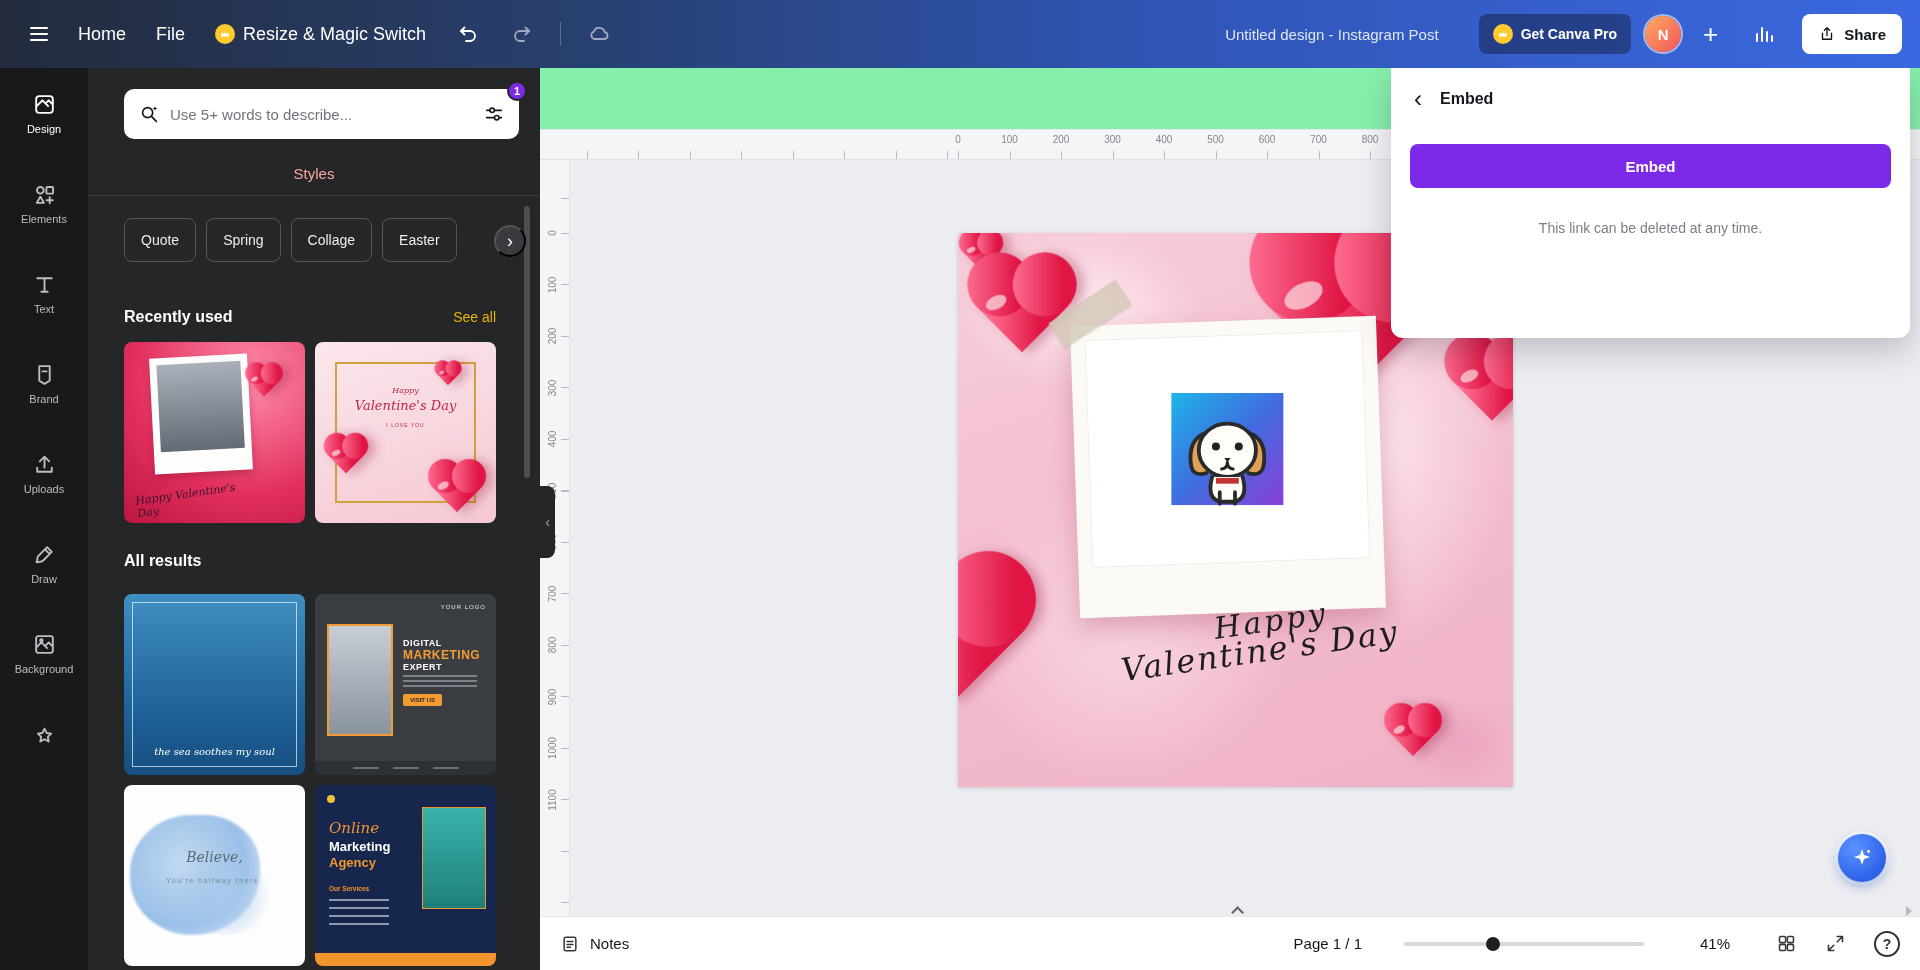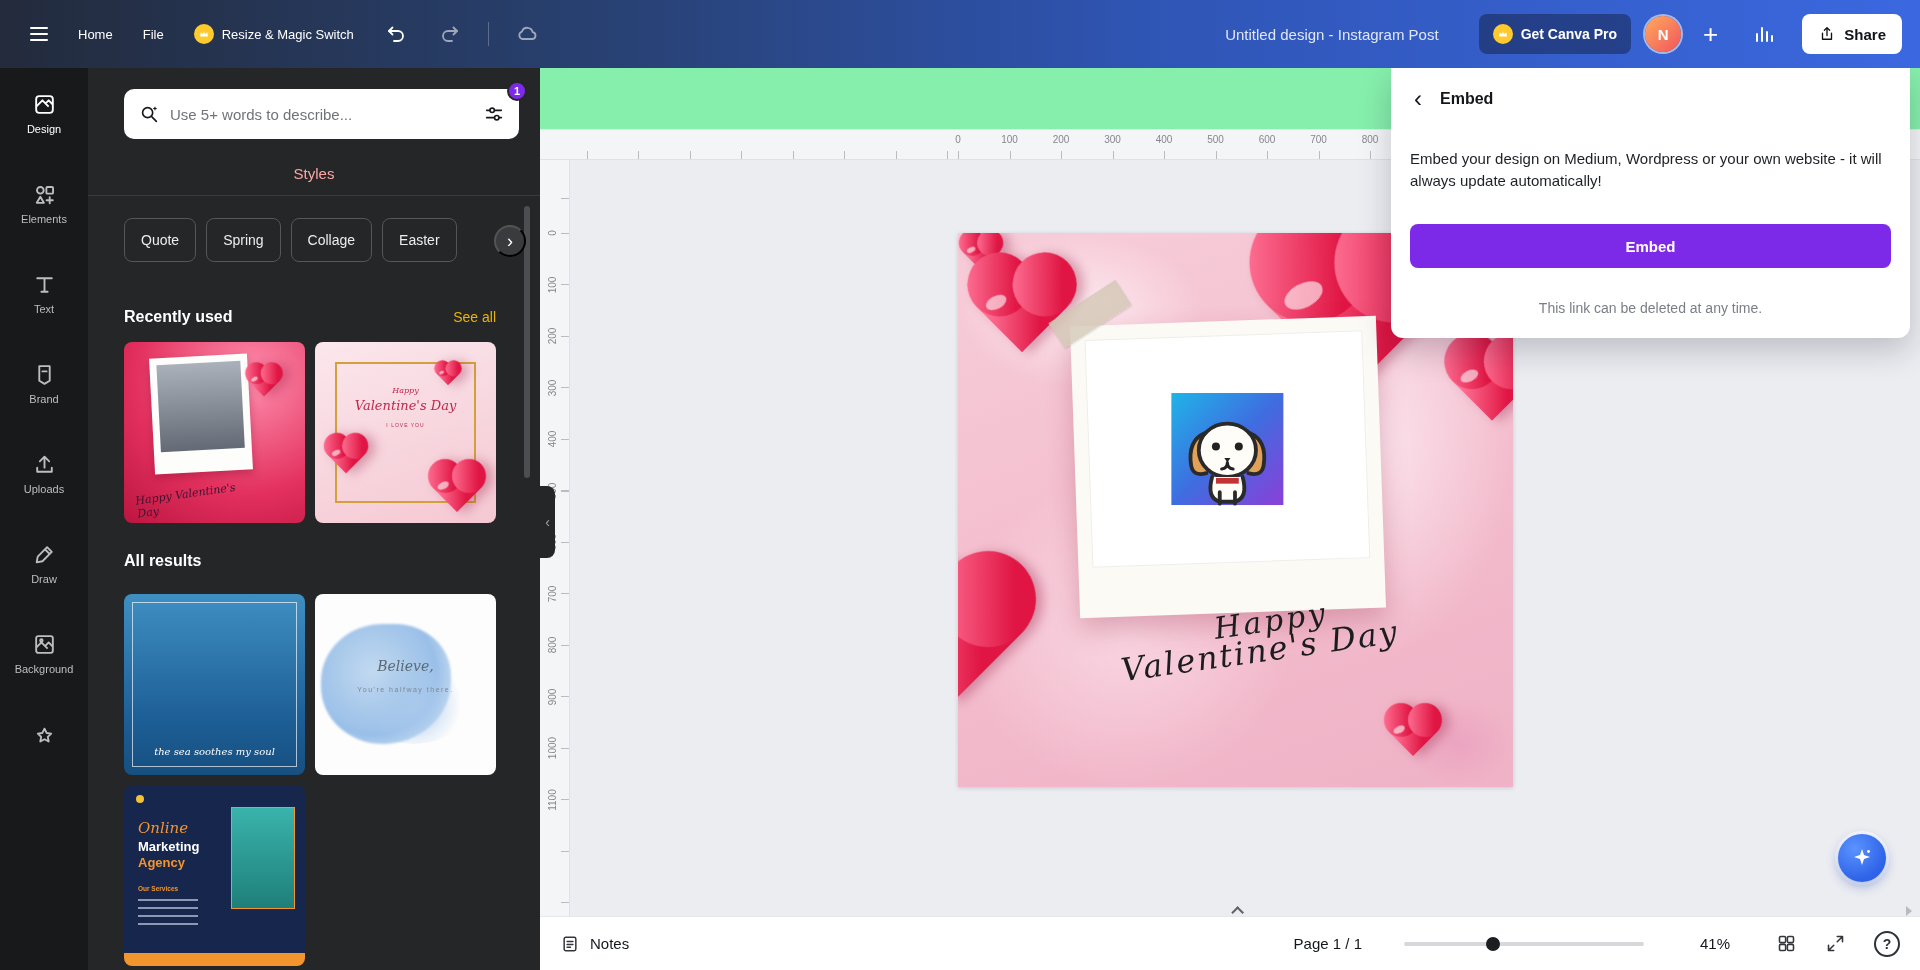--- a/index.html
+++ b/index.html
@@ -3,21 +3,21 @@
 <meta charset="utf-8">
 <style>
   * { margin:0; padding:0; box-sizing:border-box; }
   html,body { width:1920px; height:970px; font-family:"Liberation Sans", sans-serif; background:#edeef2; overflow:hidden; }
   .app { position:relative; width:1920px; height:970px; overflow:hidden; }
 
   
   .topbar { position:absolute; left:0; top:0; width:100%; height:68px; z-index:60;
     background:linear-gradient(90deg,#232b3c 0%,#28406f 30%,#2f55b5 60%,#3b68e0 100%);
     display:flex; align-items:center; padding:0 18px; gap:6px; }
-  .tb-btn { display:flex; align-items:center; gap:8px; color:#fff; font-size:13px; font-weight:500;
+  .tb-btn { display:flex; align-items:center; gap:8px; color:#fff; font-size:18px; font-weight:500;
     background:transparent; border:none; padding:10px 12px; border-radius:8px; cursor:pointer; white-space:nowrap; }
   .hamburger { width:42px; display:flex; flex-direction:column; gap:4px; align-items:center; }
   .hamburger i { display:block; width:18px; height:2px; background:#fff; border-radius:1px; }
   .tb-icon { width:24px; height:24px; color:#fff; }
   .tb-icon.dim { opacity:.55; }
   .tb-divider { width:1px; height:24px; background:rgba(255,255,255,.25); margin:0 8px; }
   .crown-badge { width:20px; height:20px; border-radius:50%; background:#ffca2d; display:flex; align-items:center; justify-content:center; }
   .crown-badge svg { width:12px; height:12px; }
   .doc-title { margin-left:auto; color:rgba(255,255,255,.85); font-size:15px; white-space:nowrap; }
   .tb-right { display:flex; align-items:center; gap:14px; margin-left:34px; }
@@ -407,20 +407,36 @@
 
     <div class="section-head" style="top:484px;">
       <h3>All results</h3>
     </div>
 
     <div class="thumb-grid" style="top:526px;">
       <div class="thumb t-sea">
         <div class="inframe"></div>
         <div class="cap">the sea soothes my soul</div>
       </div>
+      <div class="thumb t-dme">
+        <div class="logo">YOUR LOGO</div>
+        <div class="photo"></div>
+        <div class="tx">
+          <div class="l1">DIGITAL</div>
+          <div class="l2">MARKETING</div>
+          <div class="l3">EXPERT</div>
+          <div class="bar"></div><div class="bar"></div><div class="bar"></div>
+          <span class="visit">VISIT US</span>
+        </div>
+        <div class="foot">
+            <i></i>
+            <i></i>
+            <i></i>
+          </div>
+      </div>
       <div class="thumb t-bel">
         <div class="blob"></div>
         <div class="blob2"></div>
         <div class="cap">Believe,</div>
         <div class="cap-sub">You're halfway there.</div>
       </div>
       <div class="thumb t-oma">
         <div class="logo-dot"></div>
         <div class="photo"></div>
         <div class="l1">Online</div>
@@ -558,18 +574,17 @@
           <circle cx="18.5" cy="5.5" r="1.4"></circle>
         </svg>
     </button>
   </main>
 
   <section class="embed-popup">
     <div class="embed-head">
       <button class="embed-back">‹</button>
       <span class="embed-title">Embed</span>
     </div>
-    <p class="embed-desc">Embed your design on Medium, Wordpress or your own website - it will always update automatically!</p>
     <button class="embed-btn">Embed</button>
     <p class="embed-foot">This link can be deleted at any time.</p>
   </section>
 
 </div>
 
 </body></html>

